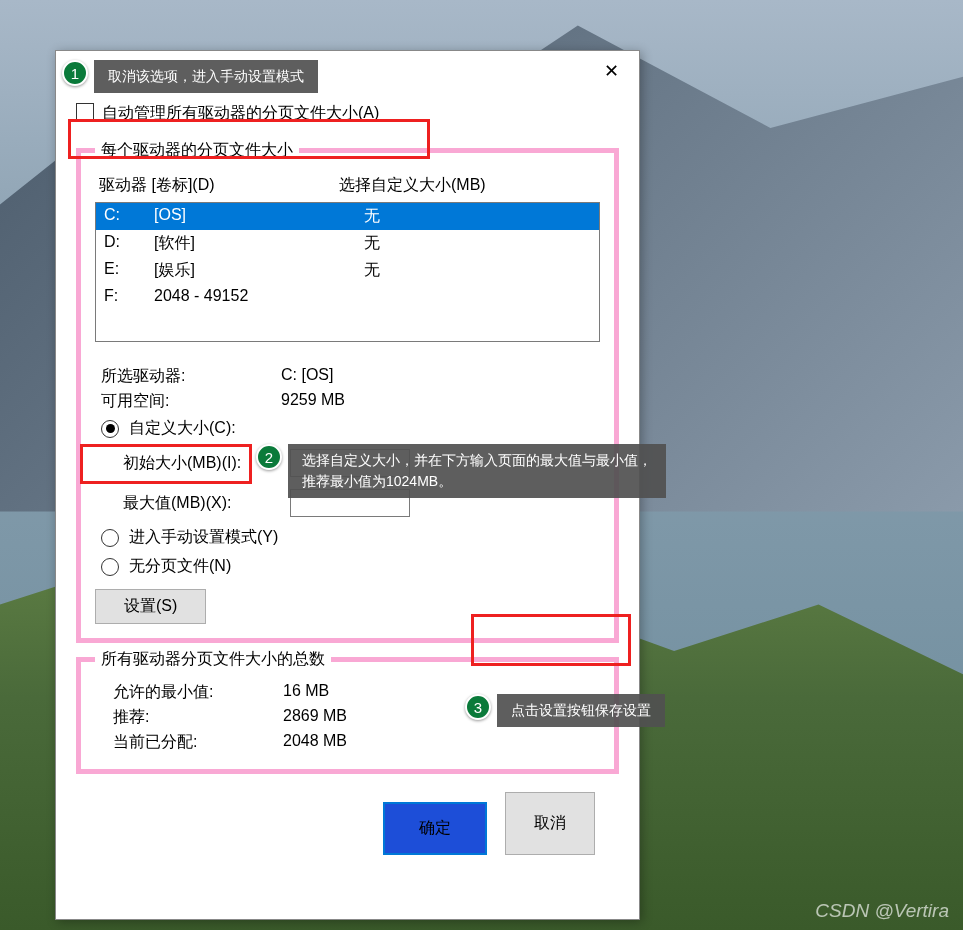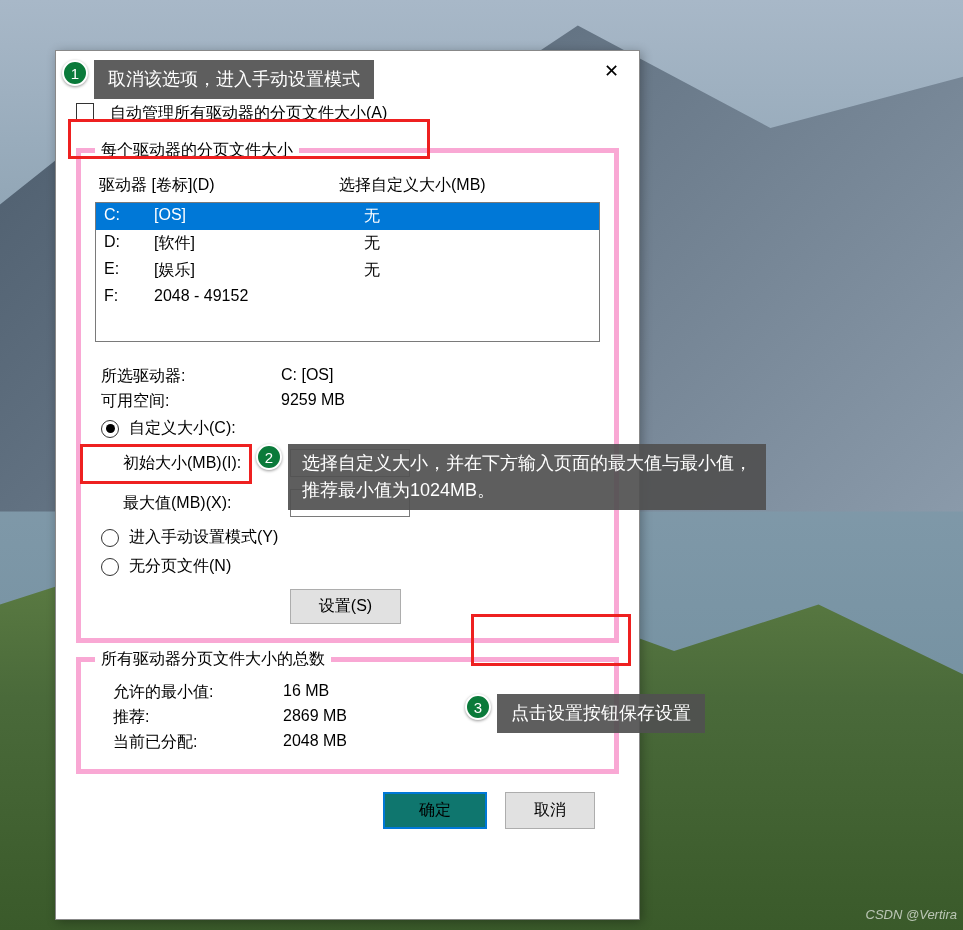--- a/index.html
+++ b/index.html
@@ -19,51 +19,51 @@
   position: absolute;
   left: 55px; top: 50px;
   width: 585px; height: 870px;
   background: #ffffff;
   border: 1px solid #888;
   box-shadow: 2px 2px 10px rgba(0,0,0,0.3);
 }
 .titlebar { height: 40px; display:flex; align-items:center; justify-content:flex-end; padding:0 8px; }
 .close-btn { font-size:18px; font-family:Arial; padding:4px 12px; cursor:pointer; }
 .content { padding: 8px 20px 16px 20px; }
-.checkbox-row { display:flex; align-items:flex-start; gap:16px; padding:4px 0 10px 0; }
+.checkbox-row { display:flex; align-items:flex-start; gap:8px; padding:4px 0 10px 0; }
 .checkbox { width:18px; height:18px; border:1.5px solid #333; background:#fff; display:inline-block; }
 fieldset { border:5px solid #f9a8d4; padding:10px 14px 14px 14px; margin-top:6px; }
 legend { padding:0 6px; font-size:16px; }
 .drive-header { display:flex; padding:4px 4px; }
 .drive-header > div:first-child { width:240px; }
 .drive-list { border:1px solid #7a7a7a; height:140px; overflow:hidden; margin-top:2px; }
 .drive-row { display:flex; padding:3px 8px; font-size:16px; }
 .drive-row.selected { background:#0078d7; color:#fff; }
 .drive-row .letter { width:50px; }
 .drive-row .label { width:210px; }
 .info-row { display:flex; padding:2px 0; margin-left:6px; }
 .info-row .k { width:180px; }
 .radio-row { display:flex; align-items:center; gap:10px; padding:4px 0; margin-left:6px; }
 .radio { width:18px; height:18px; border:1.5px solid #333; border-radius:50%; display:inline-flex; align-items:center; justify-content:center; }
 .radio.checked::after { content:""; width:9px; height:9px; background:#000; border-radius:50%; }
 .size-row { display:flex; align-items:center; gap:12px; padding:6px 0; margin-left:28px; }
 .size-row .lbl { width:155px; }
 .size-row input { width:120px; height:28px; border:1px solid #7a7a7a; padding:2px 6px; font-size:15px; }
-.set-btn-row { display:flex; justify-content:center; padding-top:8px; padding-right:4px; }
+.set-btn-row { display:flex; justify-content:flex-start; padding-top:8px; padding-right:4px; }
 .btn { background:#e1e1e1; border:1px solid #adadad; padding:6px 28px; font-size:16px; cursor:pointer; font-family:inherit; }
 .totals .info-row { margin-left:18px; }
 .totals .info-row .k { width:170px; }
 .dialog-buttons { display:flex; justify-content:flex-end; gap:18px; padding:18px 24px 0 0; }
-.ok-btn { border:2px solid #0078d7; background:#0f766e; padding:6px 34px; font-size:16px; font-family:inherit; cursor:pointer; }
+.ok-btn { border:2px solid #0078d7; background:#1d4ed8; padding:14px 34px; font-size:16px; font-family:inherit; cursor:pointer;margin-top:10px; }
 
 .callout { position:absolute; display:flex; align-items:flex-start; z-index:50; }
 .badge { width:26px; height:26px; border-radius:50%; background:#0a7a3a; color:#fff; font-size:15px; display:flex; align-items:center; justify-content:center; border:2px solid #fff; flex-shrink:0; box-shadow:0 1px 3px rgba(0,0,0,0.4); }
-.callout-text { background:rgba(80,80,80,0.92); color:#fff; padding:6px 14px; font-size:18px; margin-left:6px; white-space:pre-line; line-height:1.5; }
+.callout-text { background:rgba(80,80,80,0.92); color:#fff; padding:6px 14px; font-size:14px; margin-left:6px; white-space:pre-line; line-height:1.5; }
 .red-box { position:absolute; border:3px solid #ee2020; pointer-events:none; z-index:40; }
-.watermark { position:absolute; right:6px; bottom:8px; color:rgba(255,255,255,0.65); font-size:13px; font-style:italic; }
+.watermark { position:absolute; right:14px; bottom:8px; color:rgba(255,255,255,0.65); font-size:19px; font-style:italic; }
 </style>
 </head>
 <body>
 
 <div class="bg-sky"></div>
 <div class="bg-mtn1"></div>
 <div class="bg-grass"></div>
 
 <div class="dialog">
   <div class="titlebar">

